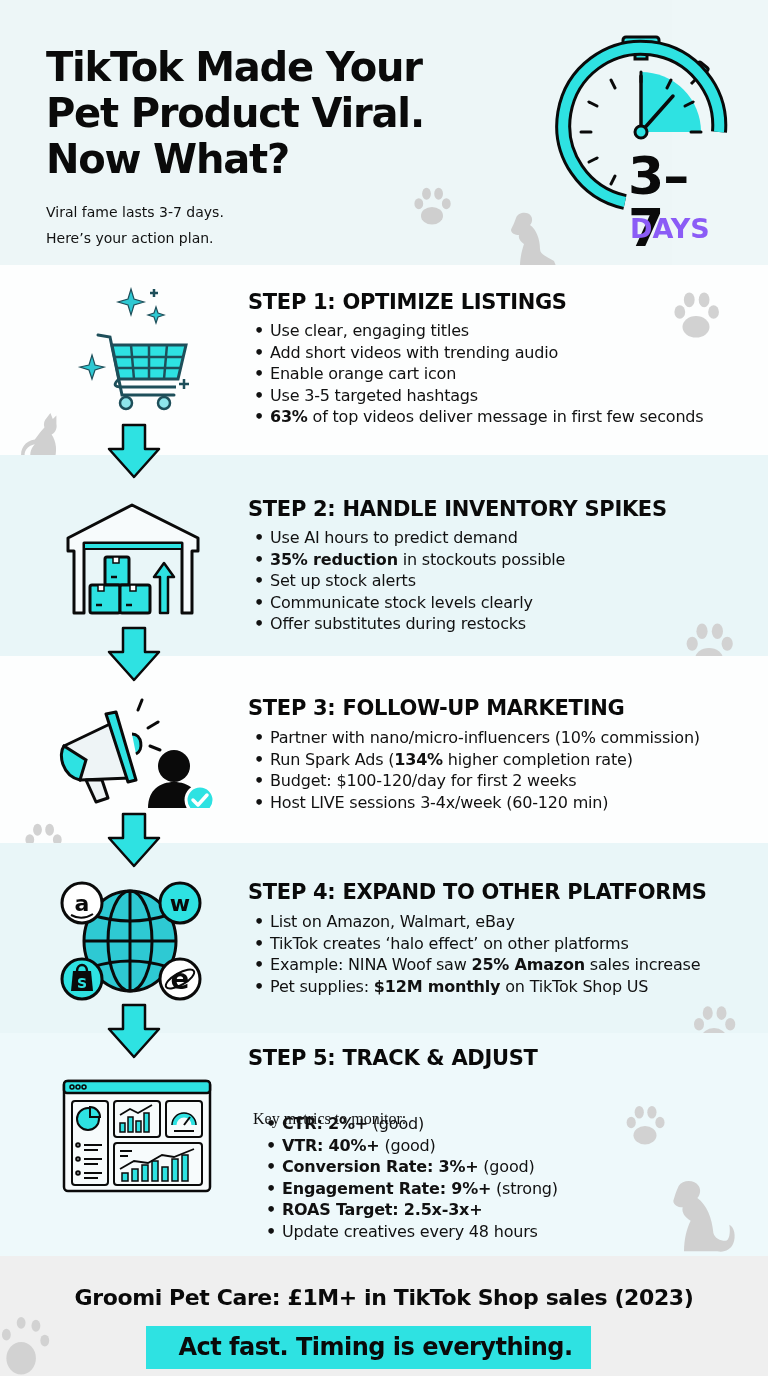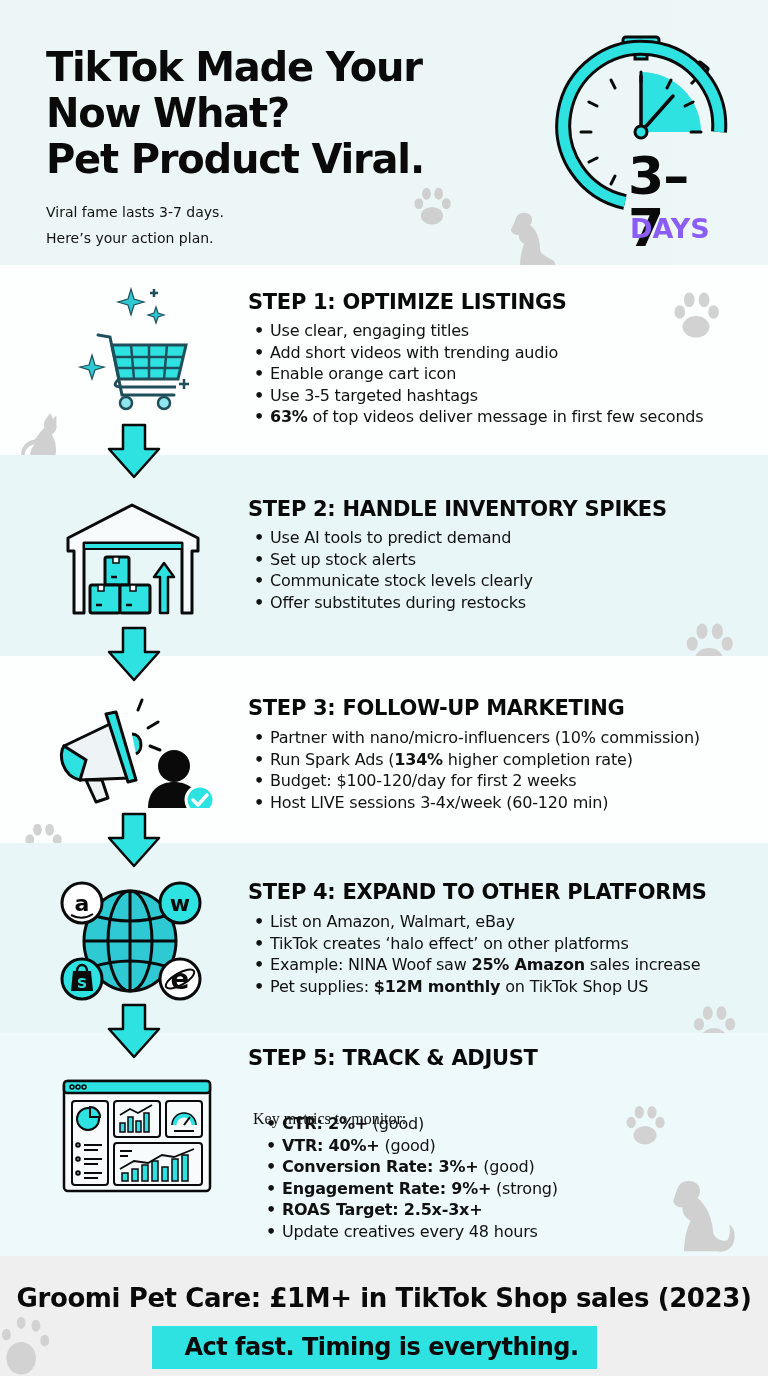--- a/index.html
+++ b/index.html
@@ -72,39 +72,39 @@
   .deco { position: absolute; }
 
   
   .footer {
     position: absolute; left: 0; top: 1256px; width: 768px; height: 120px;
     background: #efefef;
   }
   .footer-stat {
     position: absolute; left: 0; width: 768px; top: 28px; text-align: center;
     font-family: "DejaVu Sans", sans-serif;
-    font-weight: bold; font-size: 26px; line-height: 28px; color: #0a0a0a; letter-spacing: -0.4px;
+    font-weight: bold; font-size: 22px; line-height: 28px; color: #0a0a0a; letter-spacing: -0.4px;
   }
   .cta {
-    position: absolute; left: 152px; top: 70px; width: 445px; height: 43px;
+    position: absolute; left: 146px; top: 70px; width: 445px; height: 43px;
     background: #2ee2e2;
     font-family: "DejaVu Sans", sans-serif;
     font-weight: bold; font-size: 24px; line-height: 43px; text-align: center; color: #0a0a0a; letter-spacing: -0.5px; padding-left: 14px;
   }
 </style>
 </head>
 <body>
 
 <div class="page">
 
   <div class="header">
     <h1 class="title">
       <span>TikTok Made Your</span>
+      <span>Pet Product Viral.</span>
       <span>Now What?</span>
-      <span>Pet Product Viral.</span>
     </h1>
     <p class="subtitle">
       <span>Viral fame lasts 3-7 days.</span>
       <span>Here’s your action plan.</span>
     </p>
 
     <svg class="deco" style="left:410px;top:185px;width:44px;height:44px" viewBox="0 0 40 40">
       <g fill="#cfcfcf">
           <ellipse cx="20" cy="28" rx="10" ry="8"></ellipse>
           <ellipse cx="8" cy="17" rx="4" ry="5"></ellipse>
@@ -204,21 +204,22 @@
       </g>
       <g stroke="#0a0a0a" stroke-width="2.5">
           <line x1="47" y1="74" x2="53" y2="74"></line>
           <line x1="32" y1="102" x2="38" y2="102"></line>
           <line x1="62" y1="102" x2="68" y2="102"></line>
         </g>
       <path d="M100 60 L110 74 L104 74 L104 110 L96 110 L96 74 L90 74 Z" fill="#2ee2e2" stroke="#0a0a0a" stroke-width="2.5" stroke-linejoin="round"></path>
     </svg>
     <h2 class="step-title" style="top:41px">STEP 2: HANDLE INVENTORY SPIKES</h2>
     <ul class="bullets" style="top:72px">
-      <li><span>Use AI tools to predict demand</span></li>
+      <li><span>Use AI hours to predict demand</span></li>
+      <li><b>35% reduction</b><span> in stockouts possible</span></li>
       <li><span>Set up stock alerts</span></li>
       <li><span>Communicate stock levels clearly</span></li>
       <li><span>Offer substitutes during restocks</span></li>
     </ul>
     <svg class="deco" style="left:680px;top:165px;width:58px;height:56px" viewBox="0 0 40 40">
       <g fill="#d2d2d2">
           <ellipse cx="20" cy="28" rx="10" ry="8"></ellipse>
           <ellipse cx="8" cy="17" rx="4" ry="5"></ellipse>
           <ellipse cx="15" cy="8" rx="4" ry="5.5"></ellipse>
           <ellipse cx="26" cy="8" rx="4" ry="5.5"></ellipse>

